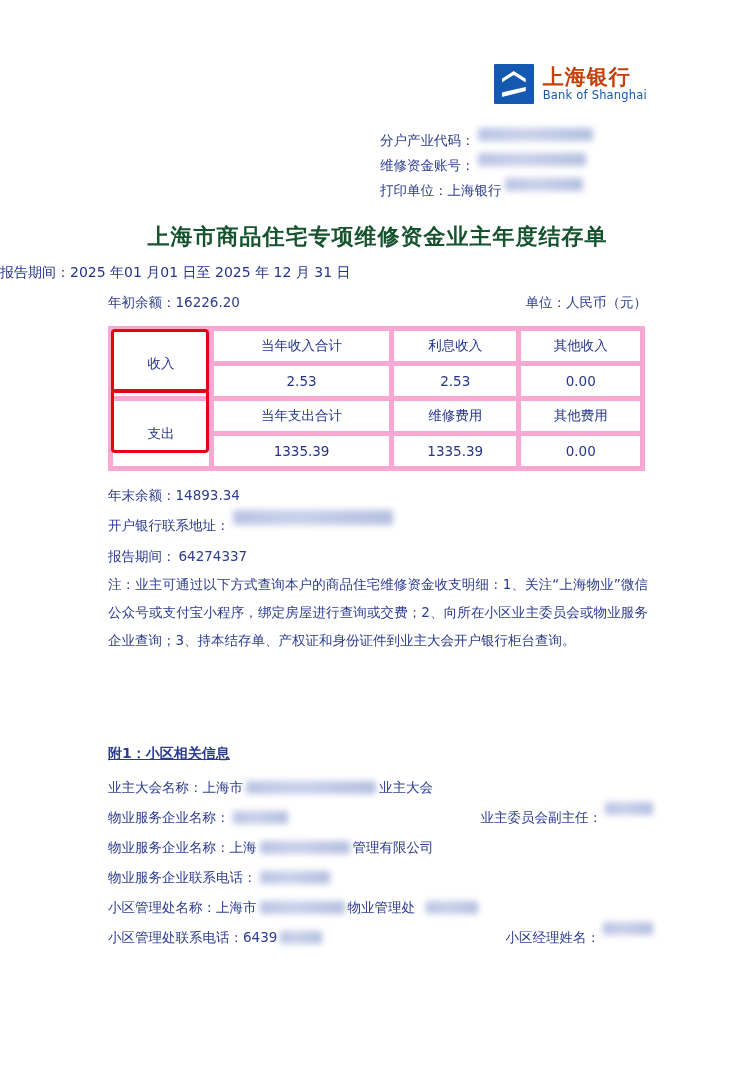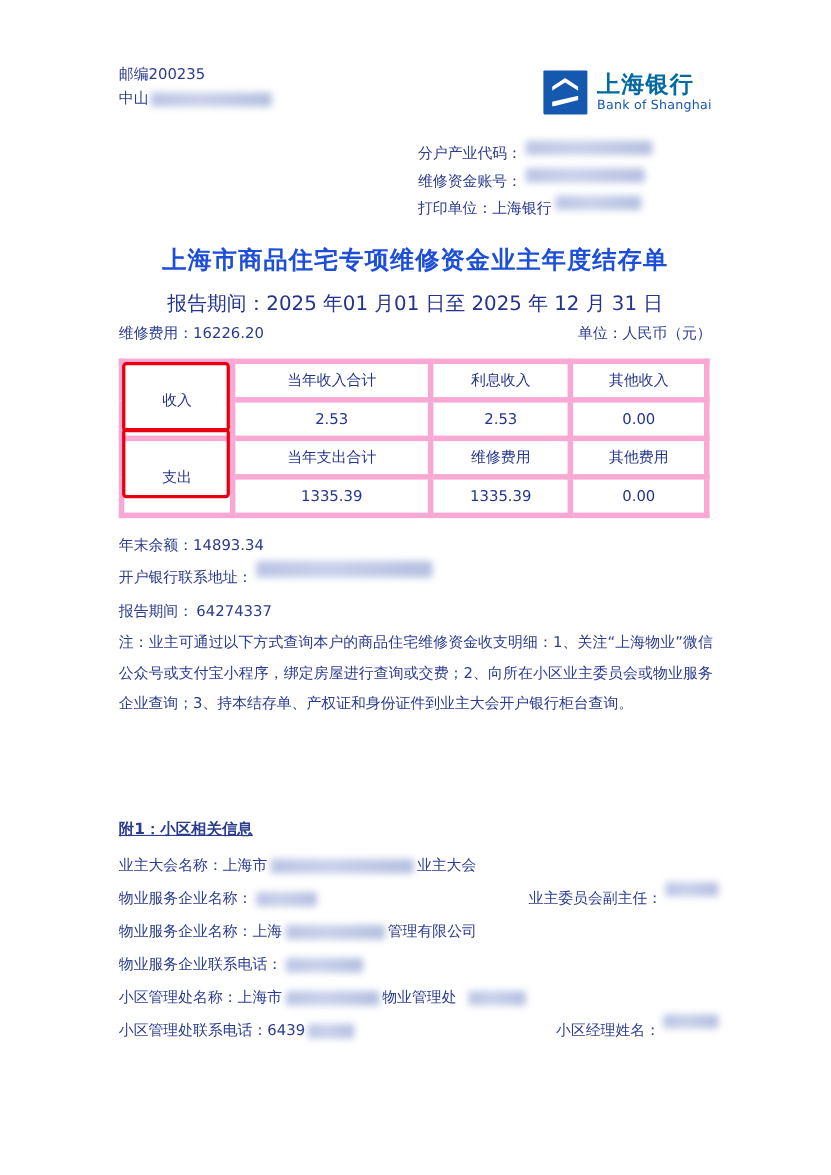--- a/index.html
+++ b/index.html
@@ -74,21 +74,21 @@
     position: absolute;
     left: 8px; bottom: 7px;
     width: 24px; height: 10px;
     background: #fff;
     clip-path: polygon(0% 55%, 100% 0%, 100% 40%, 0% 100%);
   }
   .bank-names { line-height: 1.15; }
   .bank-cn {
     font-size: 21px;
     font-weight: bold;
-    color: #0369a1;
+    color: #c2410c;
     letter-spacing: 1px;
   }
   .bank-en {
     font-size: 11.5px;
     color: #1558b0;
     letter-spacing: .2px;
   }
 
   
   .meta {
@@ -102,28 +102,27 @@
 
   
   .doc-title {
     position: absolute;
     left: 0; right: 0;
     top: 222px;
     text-align: center;
     font-size: 22px;
     font-weight: bold;
     letter-spacing: 1px;
-    color: #1d4ed8;
+    color: #14532d;
   }
   .doc-period {
     position: absolute;
     left: 0; right: 0;
     top: 264px;
-    text-align: center;
-    font-size: 18px;
+    font-size: 14px;
     color: #24348c;
   }
 
   
   .bal-row {
     position: absolute;
     left: 108px;
     right: 108px;
     top: 294px;
     display: flex;
@@ -217,27 +216,20 @@
     align-items: flex-start;
     gap: 3px;
     margin-left: auto;
   }
 </style>
 </head>
 <body>
 
 <div class="page">
 
-  <div class="addr-block">
-    <div>邮编200235</div>
-    <div class="addr-line2">
-      <span>中山</span>
-      <span class="blur" style="width:110px"></span>
-    </div>
-  </div>
 
   <div class="bank-logo">
     <div class="bank-mark"></div>
     <div class="bank-names">
       <div class="bank-cn">上海银行</div>
       <div class="bank-en">Bank of Shanghai</div>
     </div>
   </div>
 
   <div class="meta">
@@ -253,21 +245,21 @@
       <span>打印单位：上海银行</span>
       <span class="blur" style="width:78px"></span>
     </div>
   </div>
 
   <div class="doc-title">上海市商品住宅专项维修资金业主年度结存单</div>
   <div class="doc-period">报告期间：2025 年01 月01 日至 2025 年 12 月 31 日</div>
 
   <div class="bal-row">
     <div>
-      <span>维修费用：</span><span>16226.20</span>
+      <span>年初余额：</span><span>16226.20</span>
     </div>
     <div>单位：人民币（元）</div>
   </div>
 
   <table class="tbl">
     <tbody>
         <tr>
       <td class="label-cell" rowspan="2"><span>收入</span></td>
       <td>当年收入合计</td>
       <td>利息收入</td>

